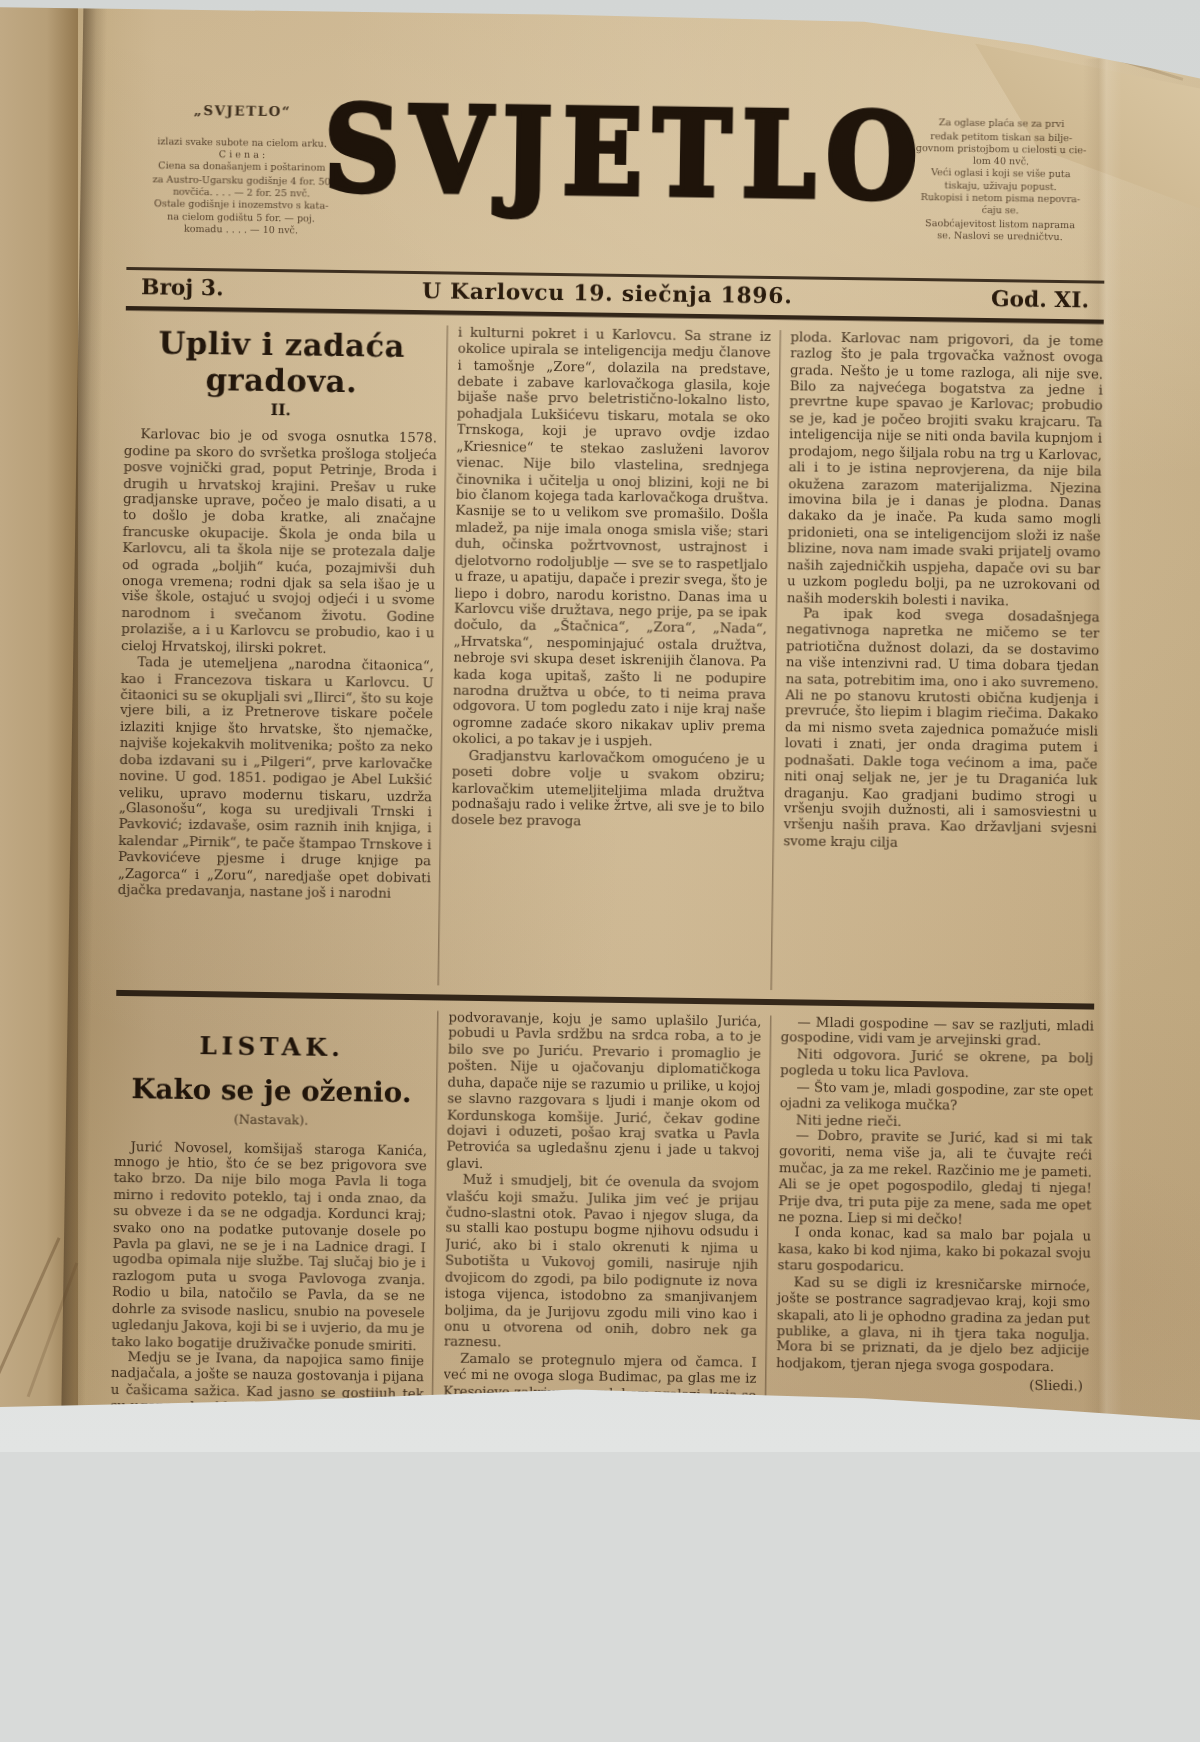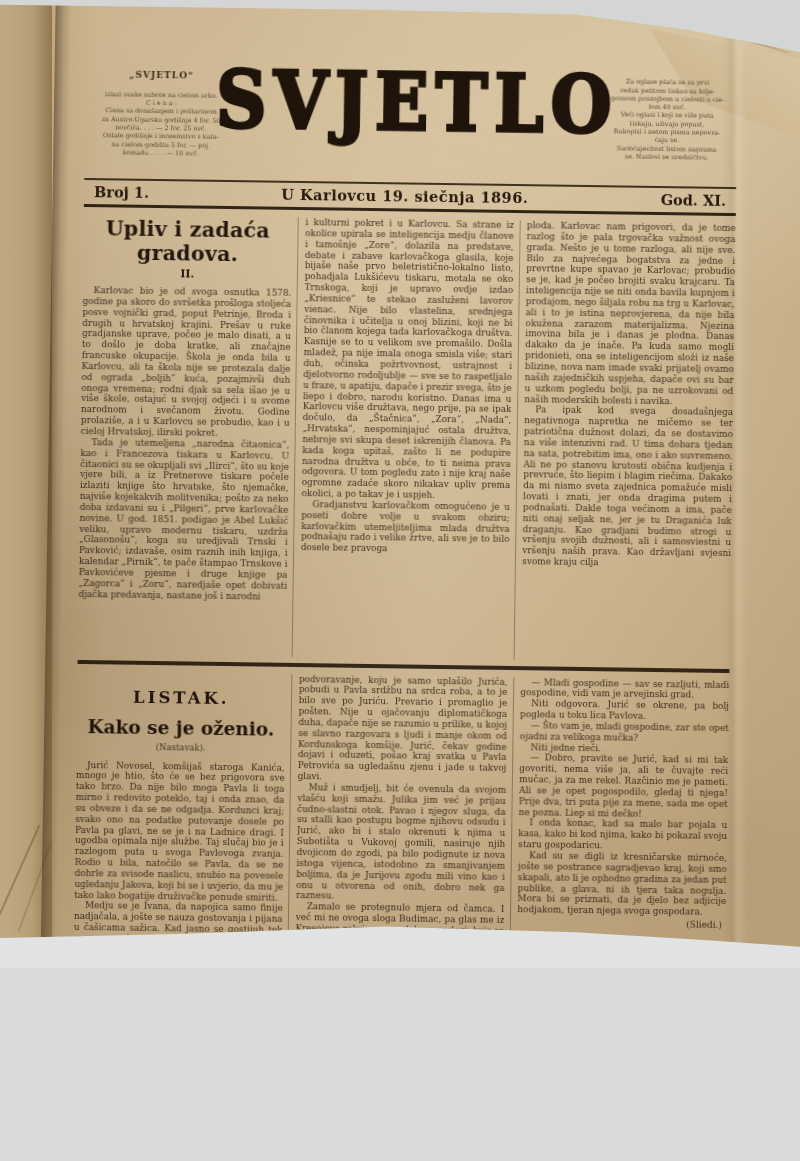--- a/index.html
+++ b/index.html
@@ -105,21 +105,21 @@
 Veći oglasi i koji se više puta
 tiskaju, uživaju popust.
 Rukopisi i netom pisma nepovra-
 ćaju se.
 Saobćajevitost listom naprama
 se. Naslovi se uredničtvu.</div>
         </div>
       </div>
 
       <div class="dateline">
-        <span>Broj 1.</span>
+        <span>Broj 3.</span>
         <span class="mid">U Karlovcu 19. siečnja 1896.</span>
         <span>God. XI.</span>
       </div>
 
       <div class="cols s1">
         <div class="col">
           <div class="art-headline">Upliv i zadaća gradova.</div>
           <div class="art-part">II.</div>
           <p class="body">Karlovac bio je od svoga osnutka 1578. godine pa skoro do svršetka prošloga stoljeća posve vojnički grad, poput Petrinje, Broda i drugih u hrvatskoj krajini. Prešav u ruke gradjanske uprave, počeo je malo disati, a u to došlo je doba kratke, ali značajne francuske okupacije. Škola je onda bila u Karlovcu, ali ta škola nije se protezala dalje od ograda „boljih“ kuća, pozajmivši duh onoga vremena; rodni djak sa sela išao je u više škole, ostajuć u svojoj odjeći i u svome narodnom i svečanom životu. Godine prolaziše, a i u Karlovcu se probudio, kao i u cieloj Hrvatskoj, ilirski pokret.</p>
           <p class="body">Tada je utemeljena „narodna čitaonica“, kao i Francezova tiskara u Karlovcu. U čitaonici su se okupljali svi „Ilirci“, što su koje vjere bili, a iz Pretnerove tiskare počele izlaziti knjige što hrvatske, što njemačke, najviše kojekakvih molitvenika; pošto za neko doba izdavani su i „Pilgeri“, prve karlovačke novine. U god. 1851. podigao je Abel Lukšić veliku, upravo modernu tiskaru, uzdrža „Glasonošu“, koga su uredjivali Trnski i Pavković; izdavaše, osim raznih inih knjiga, i kalendar „Pirnik“, te pače štampao Trnskove i Pavkovićeve pjesme i druge knjige pa „Zagorca“ i „Zoru“, naredjaše opet dobivati djačka predavanja, nastane još i narodni</p>

